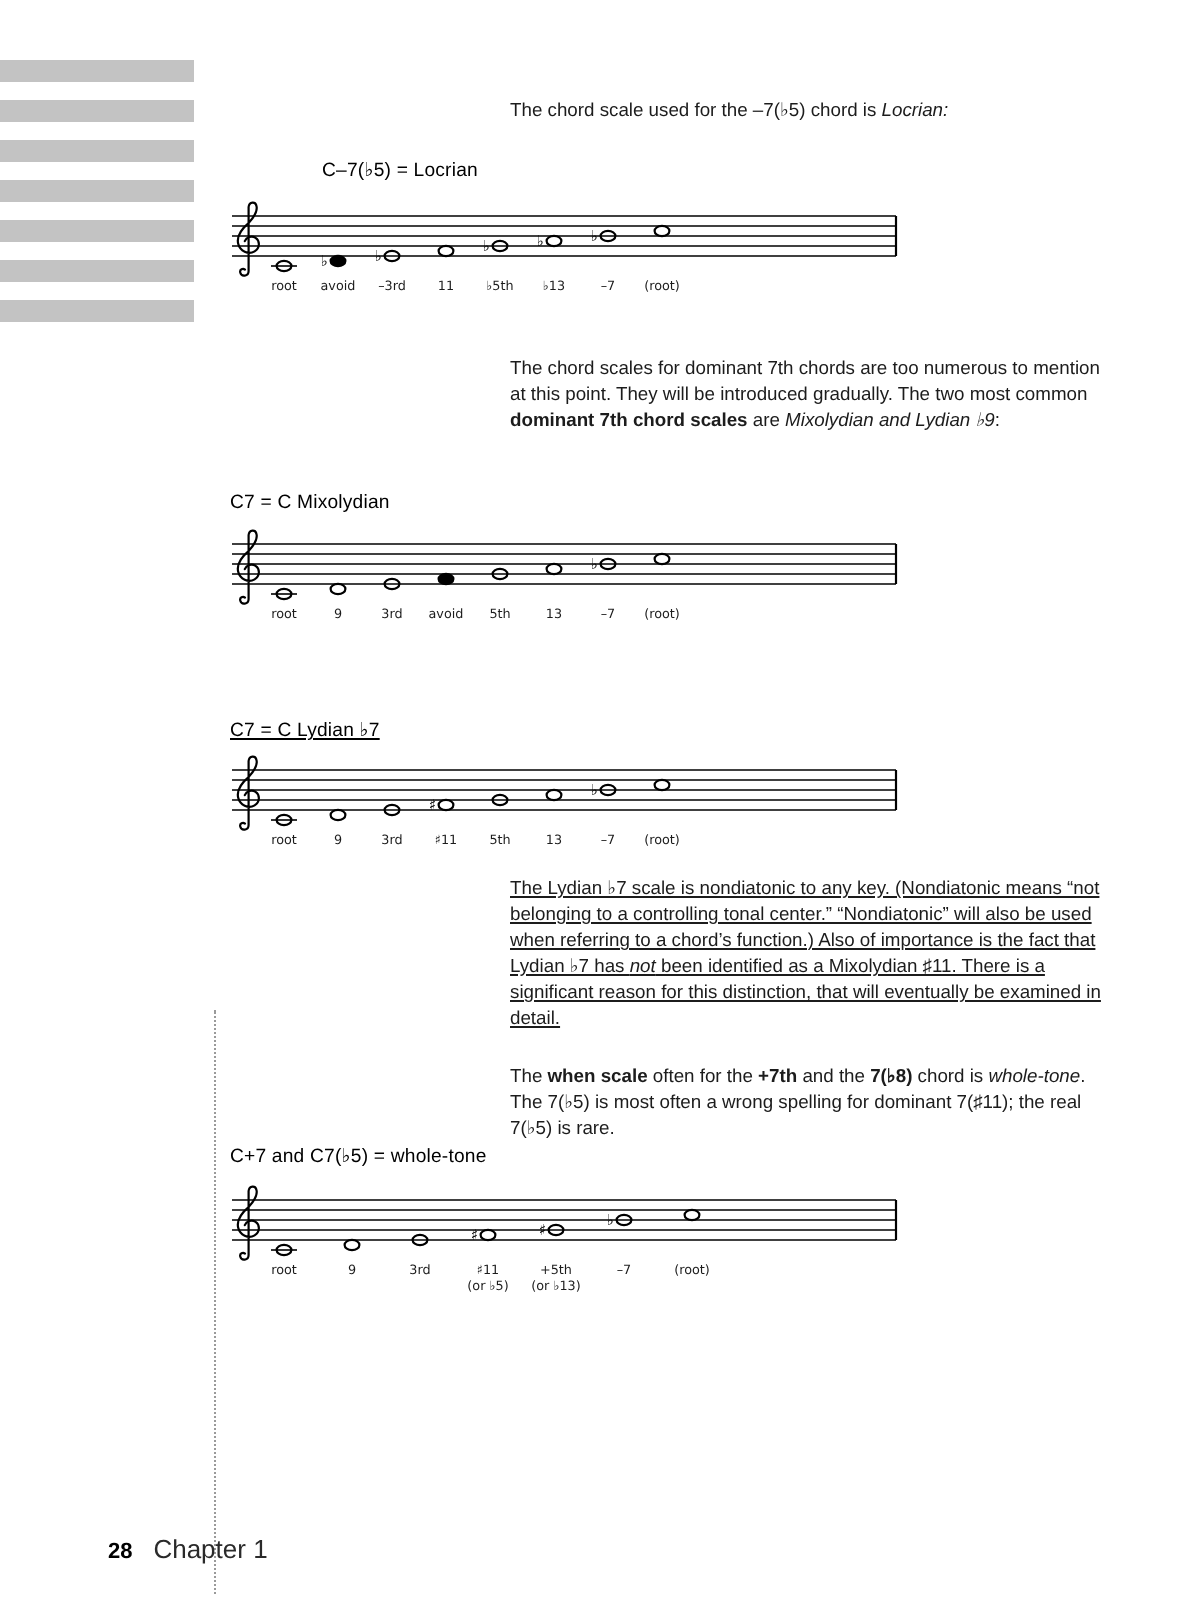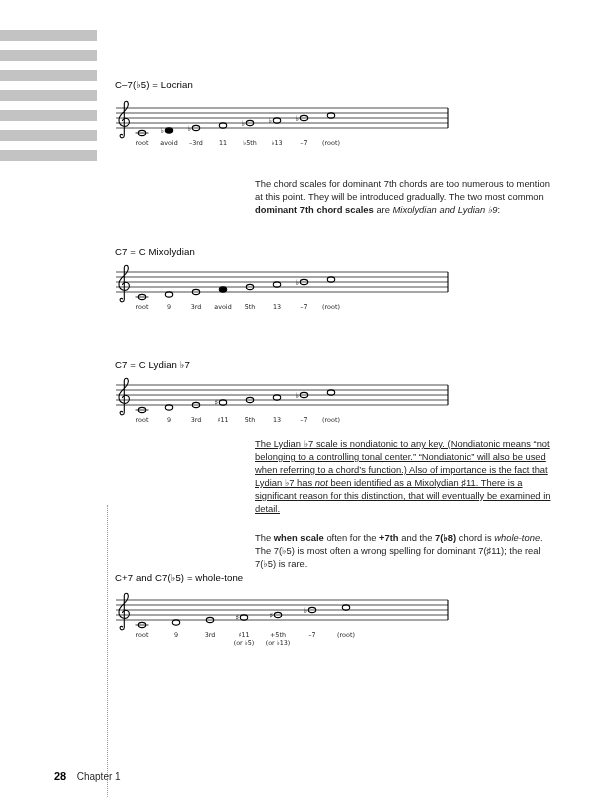--- a/index.html
+++ b/index.html
@@ -20,29 +20,29 @@
   .seg-b { font-weight:bold; }
   .seg-i { font-style:italic; }
   
   .scale-heading { position:absolute; left:115px; margin:0; font-size:9.6px; font-weight:400; color:#000; letter-spacing:0.1px; }
   
   .staff { position:absolute; left:112px; width:340px; height:64px; }
   .staff text { font-family:"DejaVu Sans", sans-serif; }
   
   .footer { position:absolute; left:54px; top:766px; white-space:nowrap; }
   .pagenum { font-weight:bold; font-size:11px; color:#000; }
-  .chapter { font-size:10px; margin-left:6px; color:#2a2a2a; }
+  .chapter { font-size:13px; margin-left:6px; color:#2a2a2a; }
 
   .para-intro { top:48px; }
-  .h-locrian { top:79px; }
+  .h-locrian { top:79px;margin-left:46px; }
   .s1 { top:96px; }
   .para-dominant { top:177px; }
   .h-mixolydian { top:246px; }
   .s2 { top:260px; }
-  .h-lydian { top:359px; }
+  .h-lydian { top:359px;text-decoration:underline; }
   .s3 { top:373px; }
   .para-lydian { top:437px;text-decoration:underline; }
   .para-wholetone { top:531px; }
   .h-wholetone { top:572px; }
   .s4 { top:588px; }
 </style>
 </head>
 <body>
 
 <div class="page">
@@ -52,20 +52,21 @@
     <div class="stripe"></div>
     <div class="stripe"></div>
     <div class="stripe"></div>
     <div class="stripe"></div>
     <div class="stripe"></div>
     <div class="stripe"></div>
   </div>
 
   <div class="dotted-rule"></div>
 
+  <p class="body para-intro"><span>The chord scale used for the –7(♭5) chord is </span><span class="seg-i">Locrian:</span></p>
 
   <h3 class="scale-heading h-locrian">C–7(♭5) = Locrian</h3>
   <svg class="staff s1" xmlns="http://www.w3.org/2000/svg" viewBox="0 0 340 64">
       <g>
         <line x1="4" y1="12" x2="336" y2="12" stroke="#000" stroke-width="0.7"></line>
         <line x1="4" y1="17" x2="336" y2="17" stroke="#000" stroke-width="0.7"></line>
         <line x1="4" y1="22" x2="336" y2="22" stroke="#000" stroke-width="0.7"></line>
         <line x1="4" y1="27" x2="336" y2="27" stroke="#000" stroke-width="0.7"></line>
         <line x1="4" y1="32" x2="336" y2="32" stroke="#000" stroke-width="0.7"></line>
       </g>

